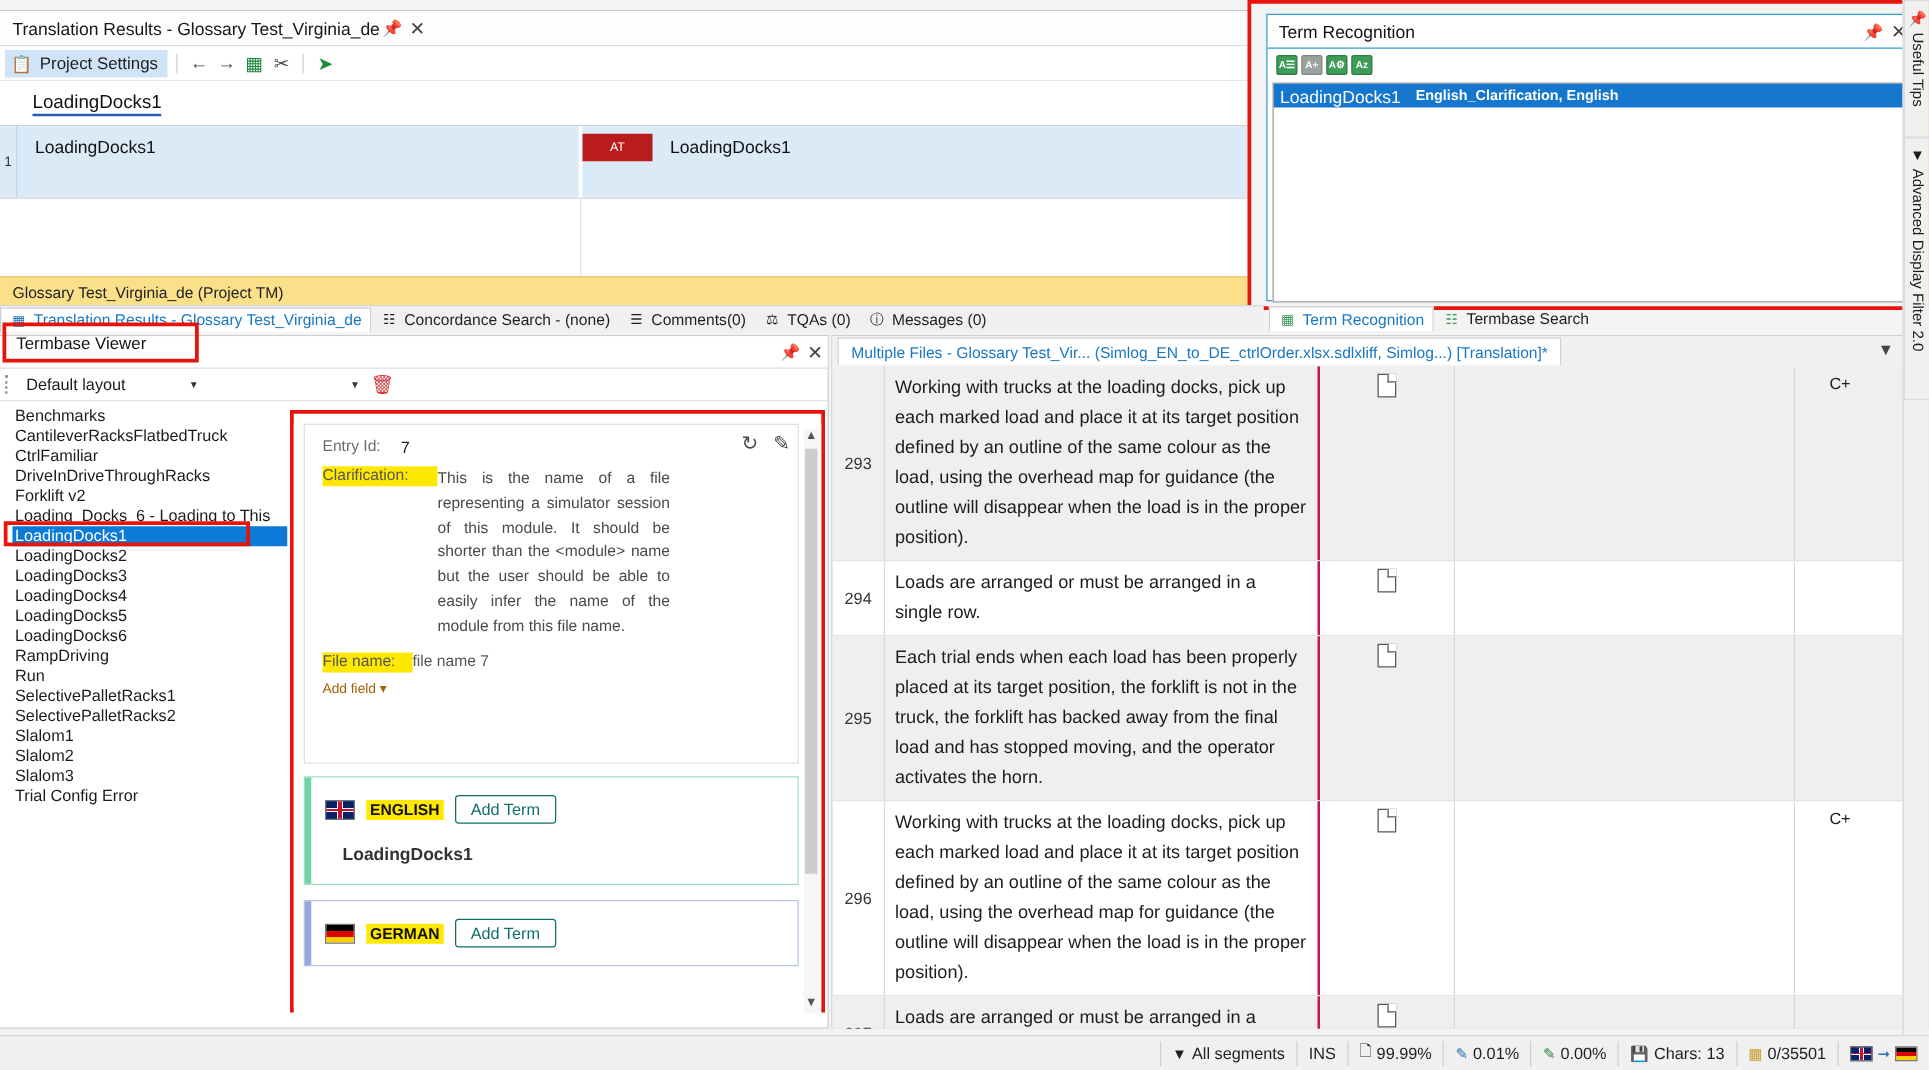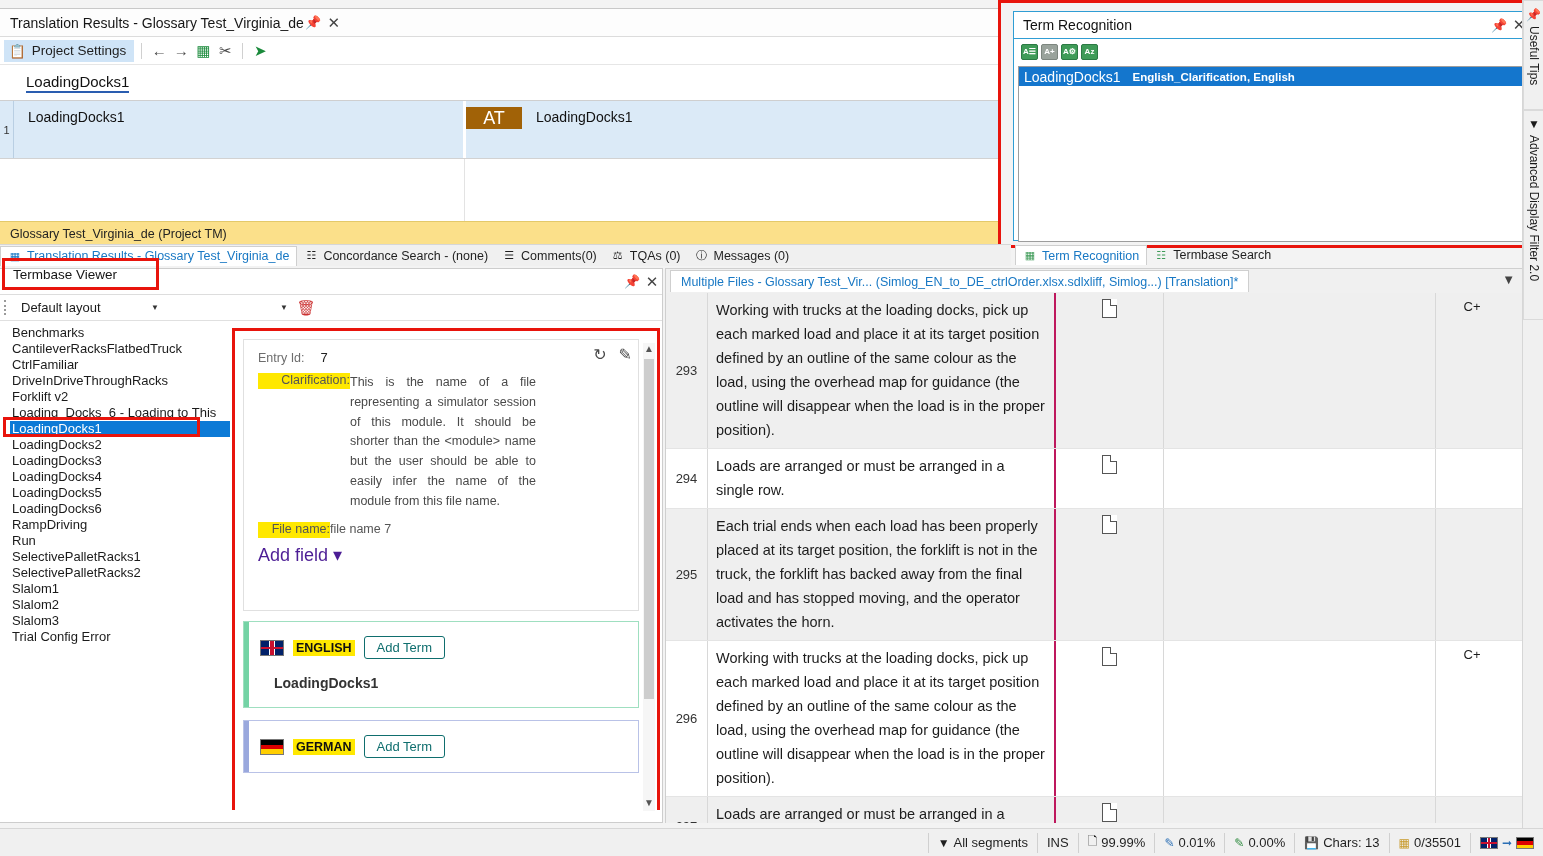--- a/index.html
+++ b/index.html
@@ -54,22 +54,22 @@
     width:14px; background:#dbeaf7; border-right:1px solid #b9cfe3;
     font-size:11px; color:#333; display:flex; align-items:center; justify-content:center;
   }
   .tr-src {
     width:450px; background:#dbeaf7; border-right:1px solid #fff;
     padding:8px 0 0 14px; font-size:14px; color:#111;
   }
   .tr-gap{ width:2px; background:#fff;}
   .tr-tgt-wrap{ flex:1; background:#dbeaf7; display:flex; }
   .tr-at {
-    width:56px; height:22px; background:#a16207; color:#fff;
-    font-size:18px; display:flex;align-items:center;justify-content:center;
+    width:56px; height:22px; background:#b91c1c; color:#fff;
+    font-size:10px; display:flex;align-items:center;justify-content:center;
     margin:6px 0 0 0;
   }
   .tr-tgt{ padding:8px 0 0 14px; font-size:14px; color:#111; }
   #tr-blank{ height:62px; display:flex; }
   #tr-blank .l{ width:465px; border-right:1px solid #e3e3e3;}
   #tr-blank .r{ flex:1; }
   #tr-tmbar {
     height:24px; background:#fbe08a; border-top:1px solid #e3c96a;
     display:flex; align-items:center; padding-left:10px; font-size:12.5px; color:#222;
   }
@@ -161,33 +161,33 @@
     border:3px solid #e8140c; background:#fff; z-index:20;
   }
   #entry-inner{ position:relative; width:100%; height:100%; background:#fff; padding:0; }
   #entry-card{
     margin:8px 18px 0 8px; border:1px solid #e0e0e0; background:#fff;
     height:272px; position:relative;
   }
   .entry-toolicons{ position:absolute; right:6px; top:5px; display:flex; gap:12px;}
   .ei{ font-size:16px; color:#4a4a4a; }
   .lbl{ font-size:12.5px; color:#6d6d6d; }
-  .lbl.hl{ background:#ffe800; color:#555;text-align:right; }
-  #entry-idrow{ padding:10px 0 0 14px; display:flex; gap:16px; align-items:center;}
+  .lbl.hl{ background:#ffe800; color:#555; }
+  #entry-idrow{ padding:10px 0 0 14px; display:flex; gap:16px; align-items:flex-start;}
   #entry-idrow .val{ font-size:13px; color:#222; }
   #clar-row{ display:flex; padding:8px 0 0 14px; }
   #clar-row .lbl{ width:92px; flex:none; }
   #clar-text{
     width:186px; font-size:12.5px; color:#4a4a4a; line-height:19.8px;
     text-align:justify; text-align-last:left;
   }
   #file-row{ display:flex; padding:10px 0 0 14px; align-items:baseline; }
   #file-row .lbl{ width:72px; flex:none; }
   #file-row .val{ font-size:12.5px; color:#555; }
-  #addfield{ padding:6px 0 0 14px; font-size:18px; color:#4c1d95; }
+  #addfield{ padding:6px 0 0 14px; font-size:11px; color:#a16207; }
 
   .lang-card{ margin:10px 18px 12px 8px; border:1px solid #d6d6d6; background:#fff; position:relative;}
   .lang-card .bar{ position:absolute; left:0; top:0; bottom:0; width:5px; }
   .lang-card.en .bar{ background:#74d3a5; }
   .lang-card.en{ border-color:#9fdfc0; }
   .lang-card.de .bar{ background:#9aa8dd; }
   .lang-card.de{ border-color:#b9c2e7; }
   .lang-head{ display:flex; align-items:center; gap:9px; padding:14px 0 0 16px; }
   .flag{ width:24px; height:16px; position:relative; border:1px solid #777; overflow:hidden;}
   .lang-name{ font-size:12.5px; font-weight:bold; color:#111; background:#ffe800; padding:1px 3px;}

